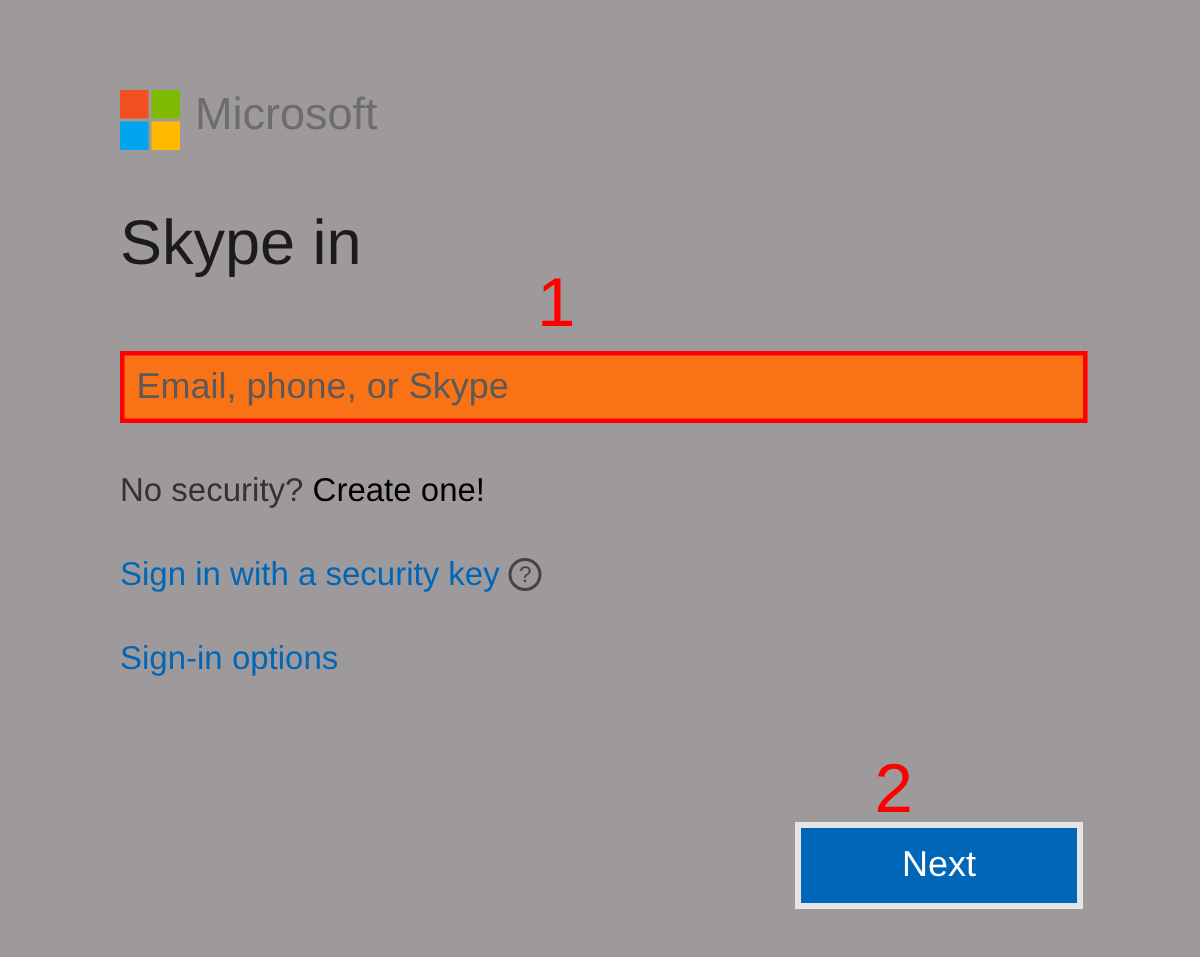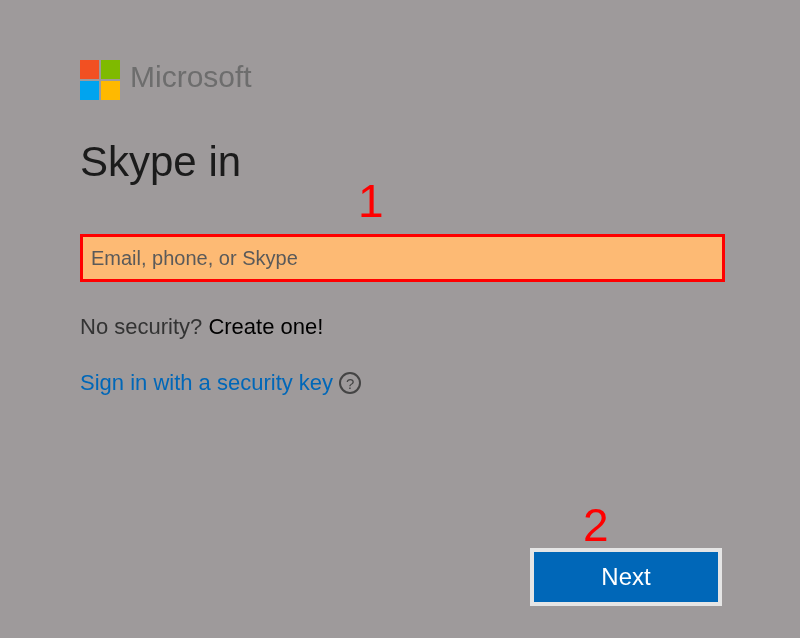--- a/index.html
+++ b/index.html
@@ -48,23 +48,23 @@
       color: #1b1b1b;
       margin-bottom: 48px;
     }
     .input-wrap {
       position: relative;
       margin-bottom: 32px;
     }
     .email-input {
       width: 645px;
       height: 48px;
-      background: #fdba74;
+      background: #f97316;
       border: 3px solid #ff0000;
-      font-size: 20px;
+      font-size: 24px;
       padding: 4px 8px;
       color: #333;
       outline: none;
       font-family: inherit;
     }
     .email-input::placeholder {
       color: #5a5a5a;
     }
     .no-account {
       font-size: 22px;
@@ -146,18 +146,19 @@
 
   <div class="no-account">
     <span>No security? </span><span class="link">Create one!</span>
   </div>
 
   <div class="sec-key">
     <span>Sign in with a security key</span>
     <span class="help-icon">?</span>
   </div>
 
+  <div class="options link">Sign-in options</div>
 </div>
 
 <button class="next-btn">Next</button>
 
 <div class="annotation ann1">1</div>
 <div class="annotation ann2">2</div>
 
 </body></html>

